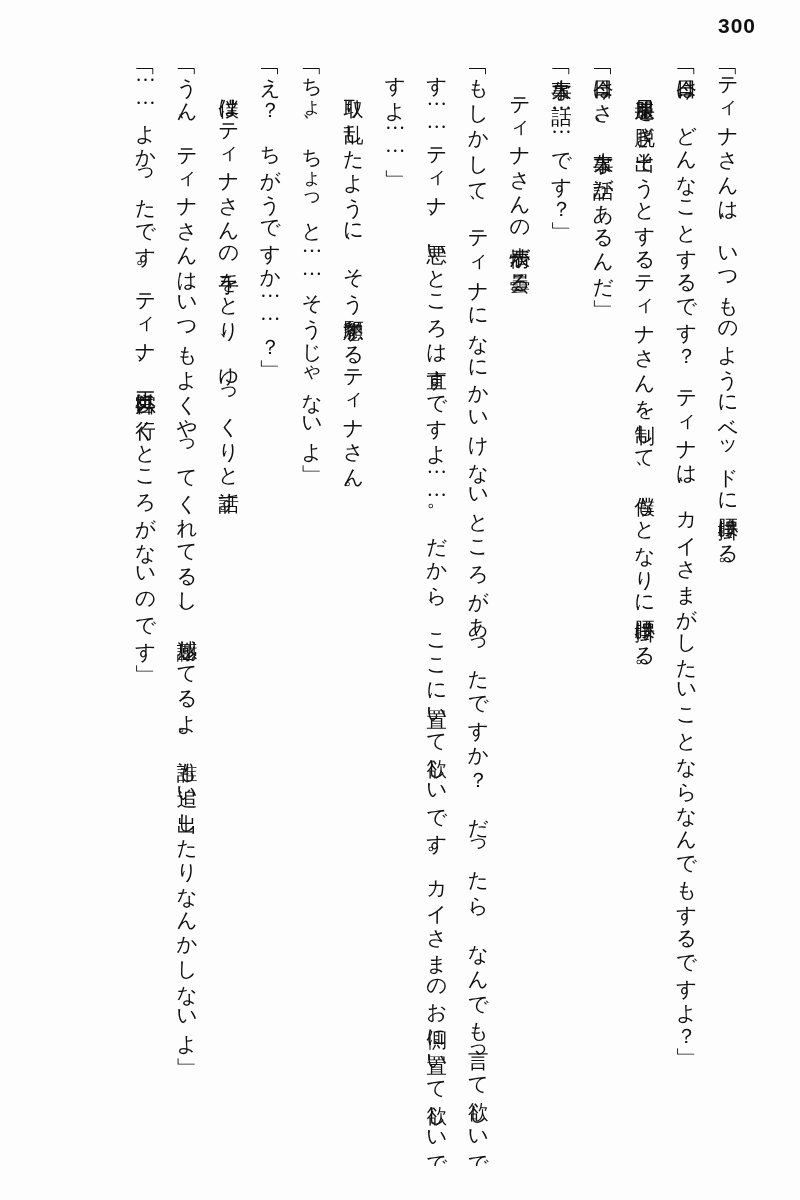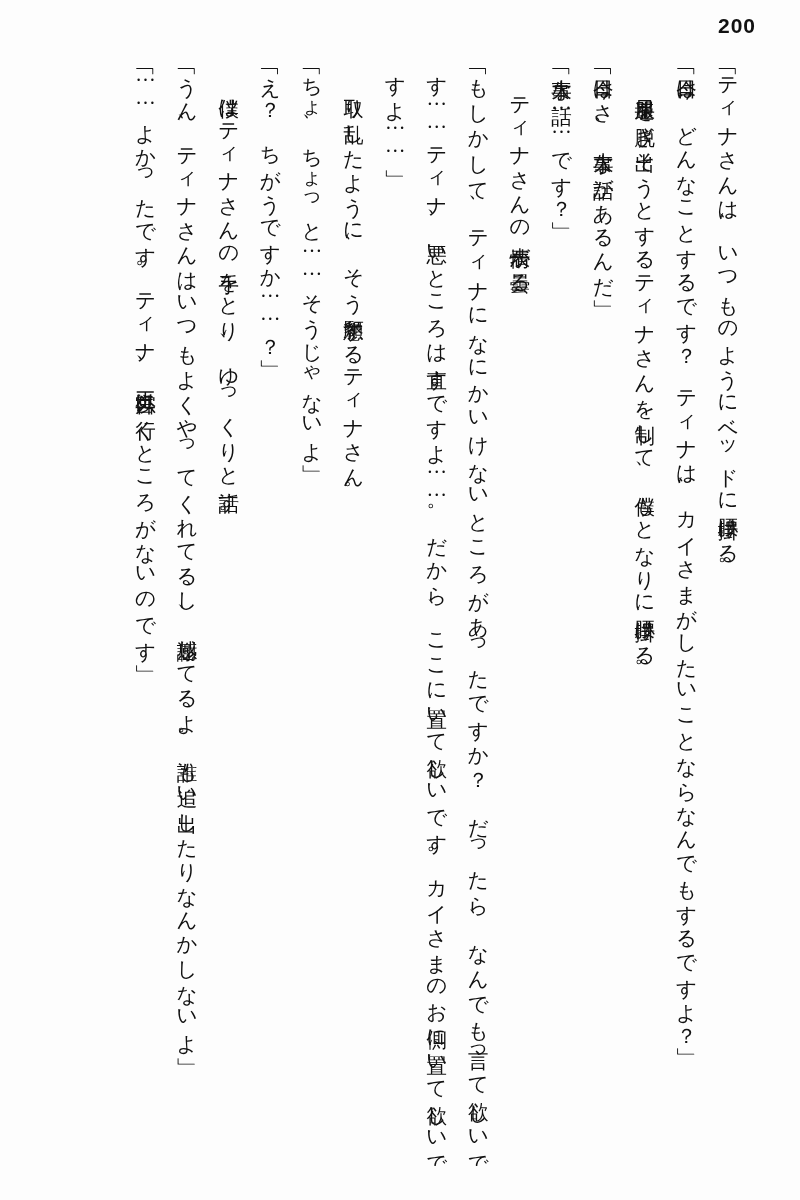--- a/index.html
+++ b/index.html
@@ -62,19 +62,19 @@
   }
   .para.indent {
     text-indent: 1em;
   }
 </style>
 </head>
 <body>
 
 <div class="page">
 
-  <div class="page-number">200</div>
+  <div class="page-number">300</div>
 
   <div class="rule"></div>
 
   <div class="body-text"><p class="para">「ティナさんは、いつものようにベッドに腰掛ける。</p><p class="para">「今日は、どんなことするです？　ティナは、カイさまがしたいことならなんでもするですよ？」</p><p class="para indent">早速服を脱ぎ出そうとするティナさんを制して、僕もとなりに腰掛ける。</p><p class="para">「今日はさ、大事な話があるんだ」</p><p class="para">「大事な話……です？」</p><p class="para indent">ティナさんの表情が曇る。</p><p class="para">「もしかして、ティナになにかいけないところがあったですか？　だったら、なんでも言って欲しいです……ティナ、悪いところは直すですよ……。だから、ここに置いて欲しいです。カイさまのお側に置いて欲しいですよ……」</p><p class="para indent">取り乱したように、そう懇願するティナさん。</p><p class="para">「ちょ、ちょっと……そうじゃないよ」</p><p class="para">「え？　ちがうですか……？」</p><p class="para indent">僕はティナさんの手をとり、ゆっくりと話す。</p><p class="para">「うん、ティナさんはいつもよくやってくれてるし、感謝してるよ。誰も追い出したりなんかしないよ」</p><p class="para">「……よかったです。ティナ、王宮以外に行くところがないのです」</p></div>
 
 </div>
 
 </body></html>

